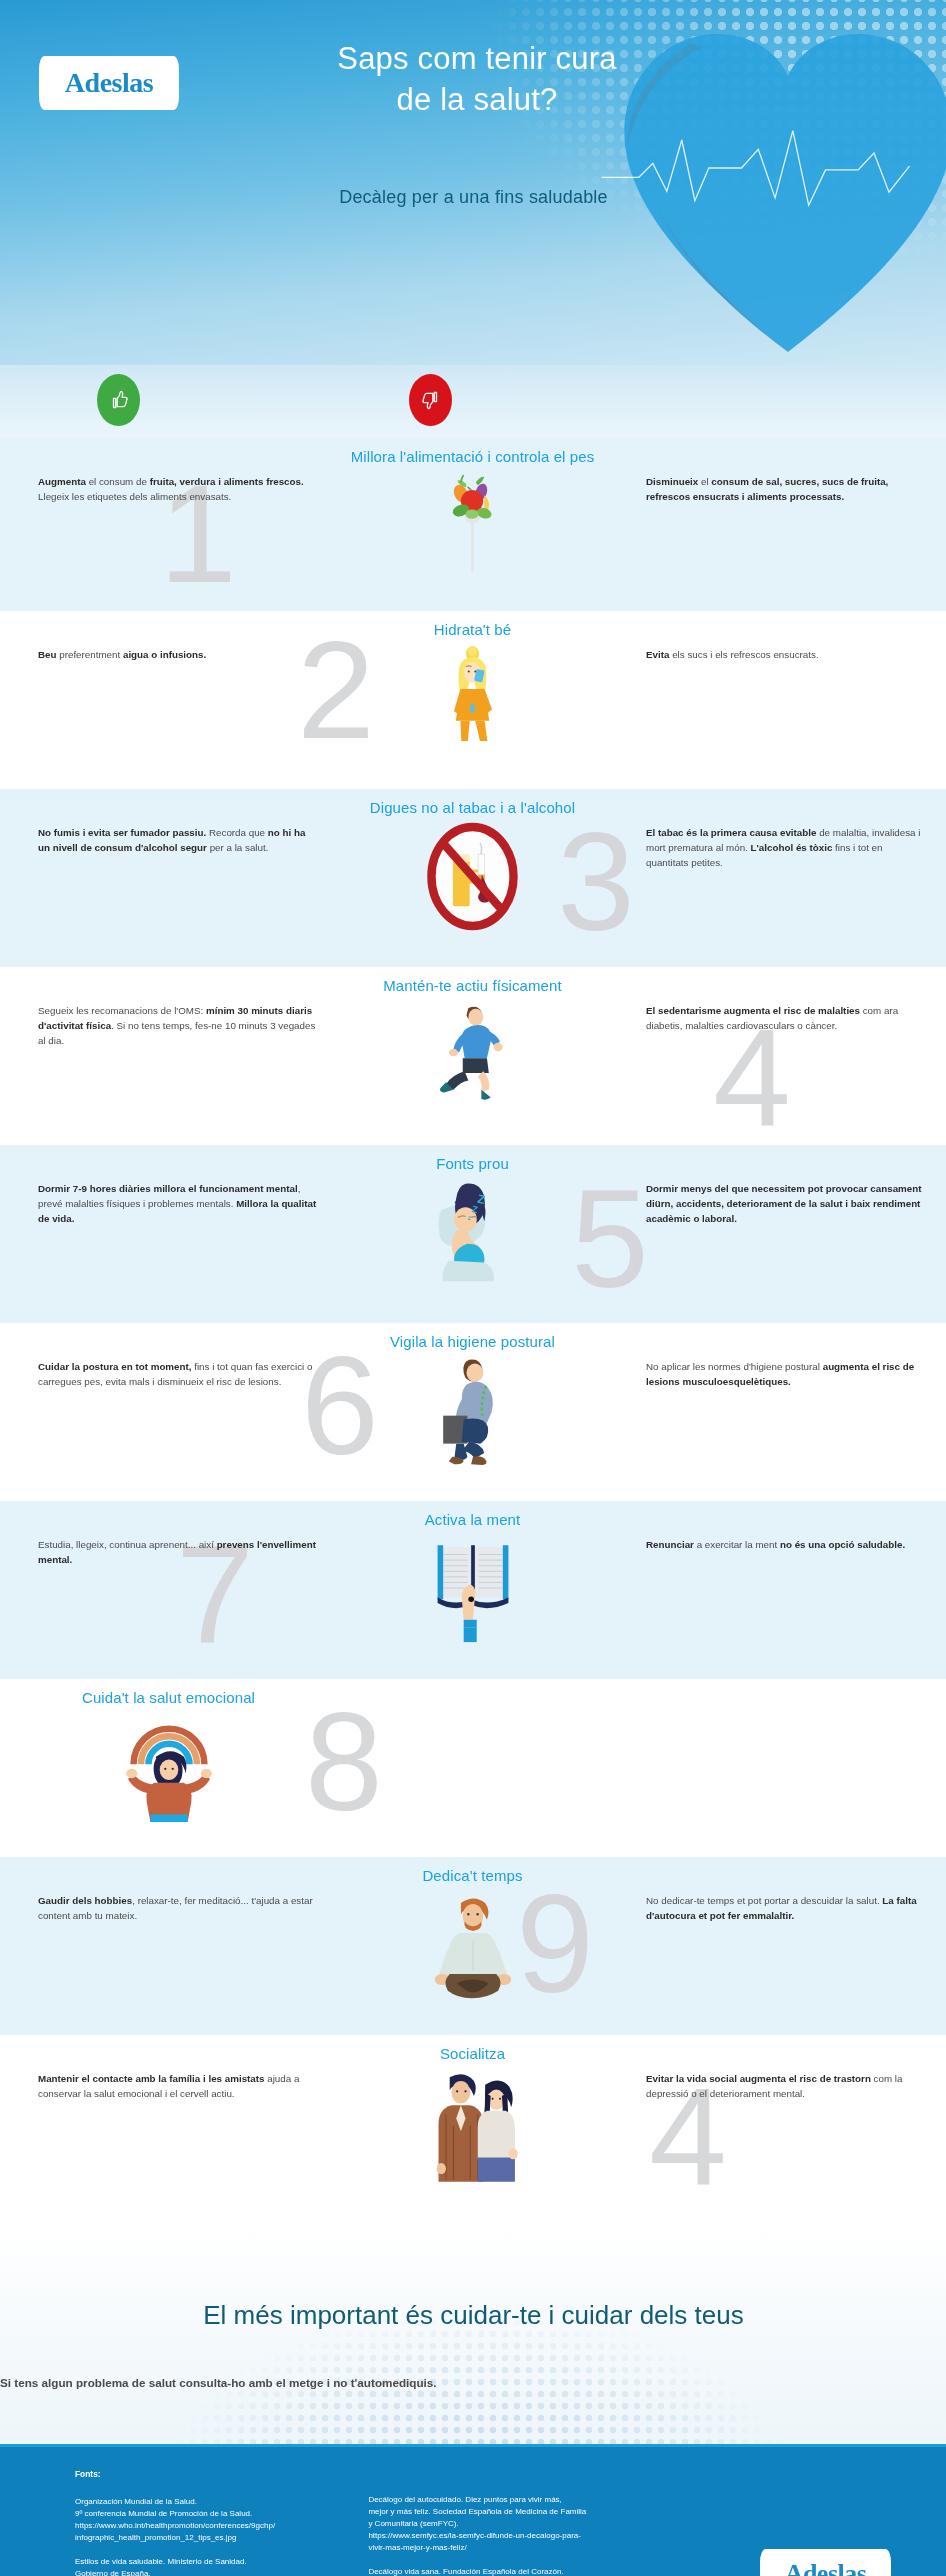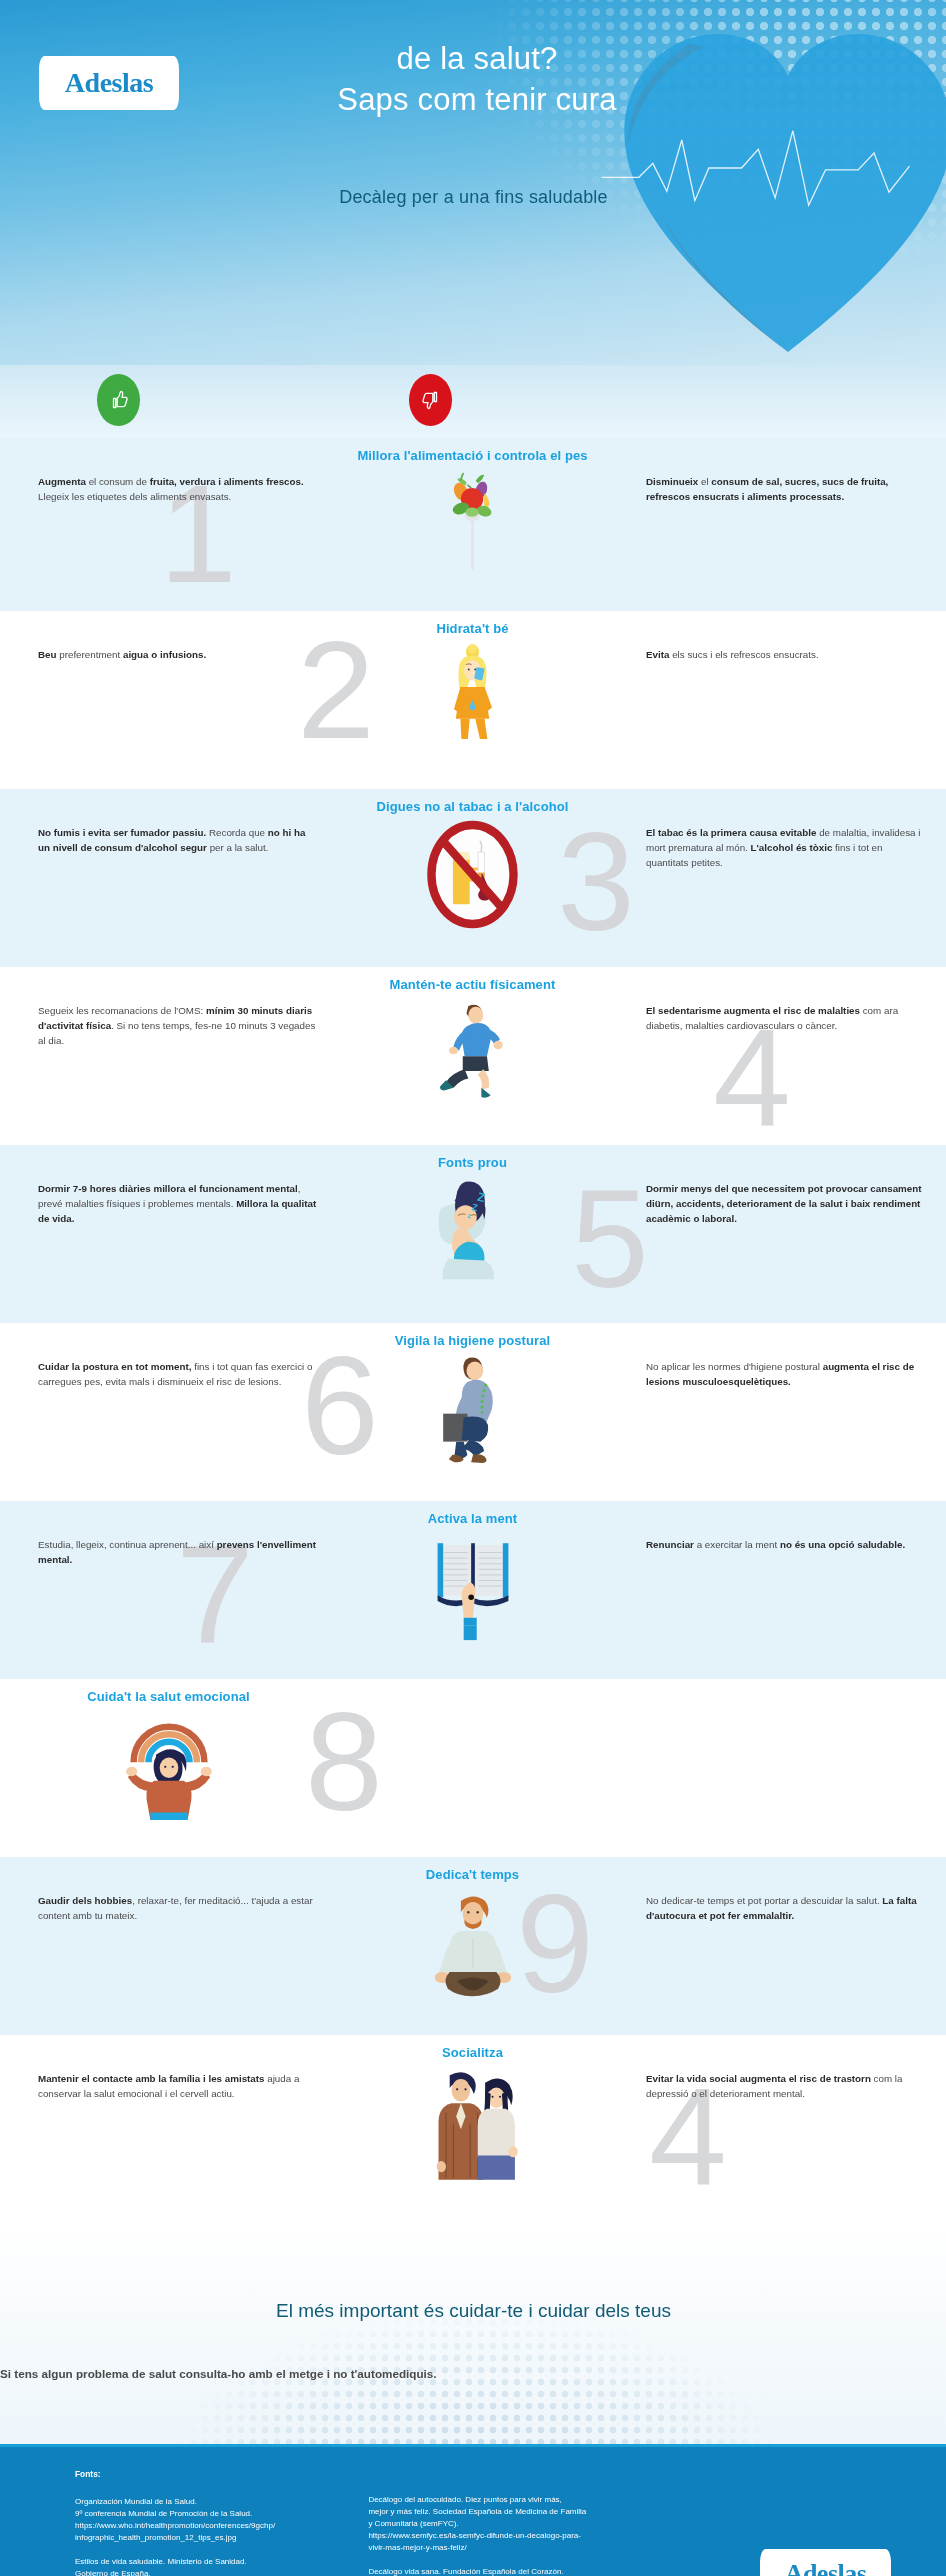--- a/index.html
+++ b/index.html
@@ -137,22 +137,22 @@
   .col-right { padding-left: 24px; padding-right: 24px; }
   .col-left b, .col-right b { color: #2b2b2b; font-weight: 700; }
 
   .col-mid {
     position: relative;
     text-align: center;
     z-index: 2;
   }
   .item-title {
     color: #1aa2e0;
-    font-size: 13px;
-    font-weight: 700;
+    font-size: 15px;
+    font-weight: 400;
     line-height: 1.35;
     padding-top: 9.4px;
     letter-spacing: 0.1px;
   }
   .item-art { margin-top: 3.7px; height: 110px; display: flex; align-items: flex-start; justify-content: center; }
   .item-art svg { display: block; }
 
   
   .bignum {
     position: absolute;
@@ -182,21 +182,21 @@
     background-size: 12px 12px;
     -webkit-mask-image: radial-gradient(ellipse 374px 215px at 50% 100%, #000 20%, rgba(0,0,0,0.6) 55%, rgba(0,0,0,0) 85%);
     mask-image: radial-gradient(ellipse 374px 215px at 50% 100%, #000 20%, rgba(0,0,0,0.6) 55%, rgba(0,0,0,0) 85%);
     pointer-events: none;
   }
   .closing-title {
     position: relative; z-index: 2;
     text-align: center;
     padding-top: 73px;
     color: #115b75;
-    font-size: 19px;
+    font-size: 26px;
     font-weight: 400;
   }
   .closing-sub {
     position: relative; z-index: 2;
     text-align: left;
     padding-top: 45px;
     color: #4a4a4a;
     font-size: 11.7px;
     font-weight: 700;
   }
@@ -235,22 +235,22 @@
 
     <svg class="ecg" width="309" height="112" viewBox="0 0 330 120">
       <polyline points="0,70 40,70 55,55 70,85 86,30 100,95 115,60 150,60 168,40 186,92 205,20 222,100 240,62 275,62 292,44 308,86 330,58" fill="none" stroke="#ffffff" stroke-width="1.4" opacity="0.85"></polyline>
     </svg>
 
     <div class="logo-box">
       <span class="logo-text">Adeslas</span>
     </div>
 
     <div class="headline">
+      <div>Saps com tenir cura</div>
       <div>de la salut?</div>
-      <div>Saps com tenir cura</div>
     </div>
 
     <div class="subtitle">Decàleg per a una fins saludable</div>
   </div>
 
   <div class="thumbs" style="position:relative;top:0;height:73px;background:linear-gradient(180deg,#cfe8f5 0%, #dff0f9 55%, #eaf5fb 100%);">
     <div class="thumb up" style="top:9.4px">
       <svg viewBox="0 0 24 24">
         <path d="M6.5 10.5 h2.2 v9 h-2.2 z M10.2 10.3 c1.6-1.4 2.8-3.6 2.9-5.6 c0.05-1.1 1.1-1.5 1.8-0.9 c0.8 0.7 1 2.2 0.6 3.7 l-0.5 1.9 h3.6 c1 0 1.7 0.9 1.4 1.8 l-1.7 5.9 c-0.3 1-1.2 1.6-2.2 1.6 h-5.9 z" fill="none" stroke="#ffffff" stroke-width="1.3" stroke-linejoin="round"></path>
       </svg>

